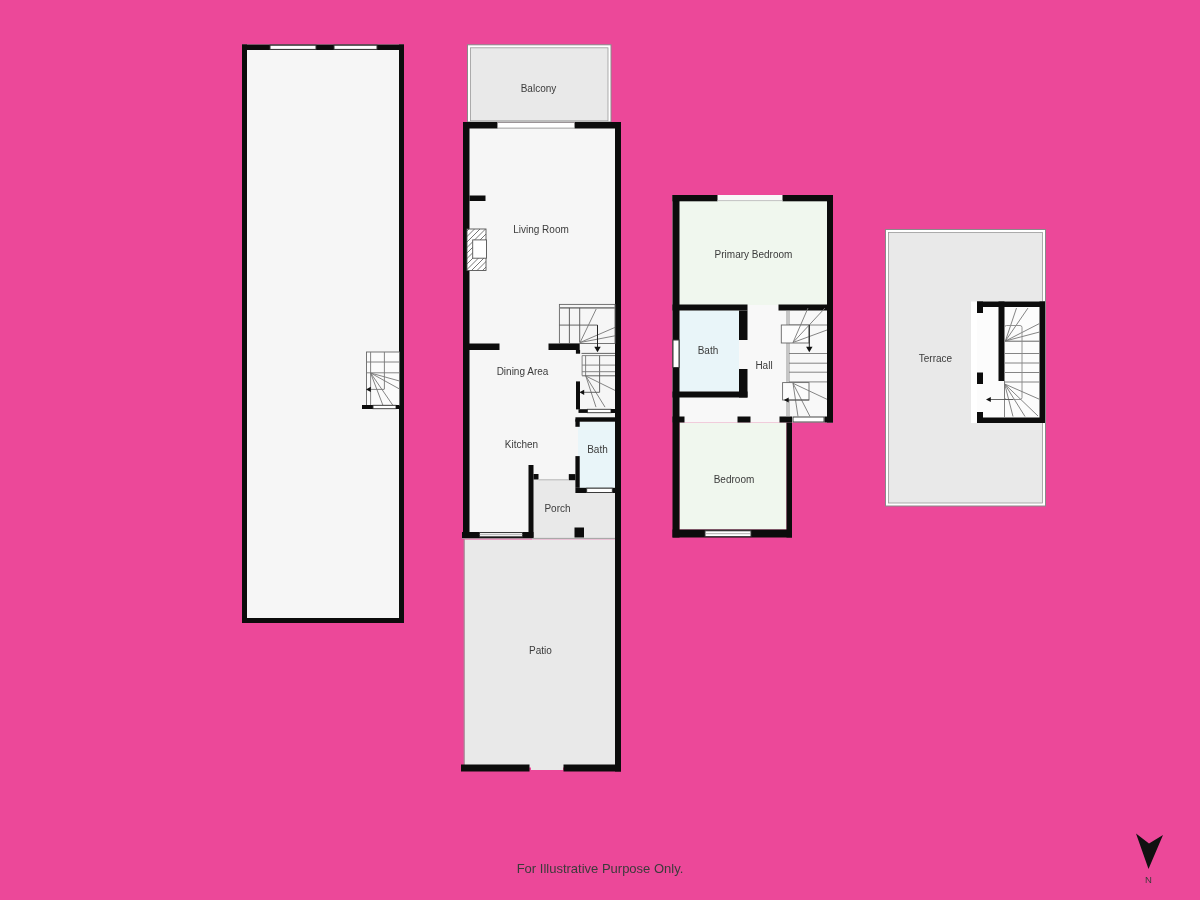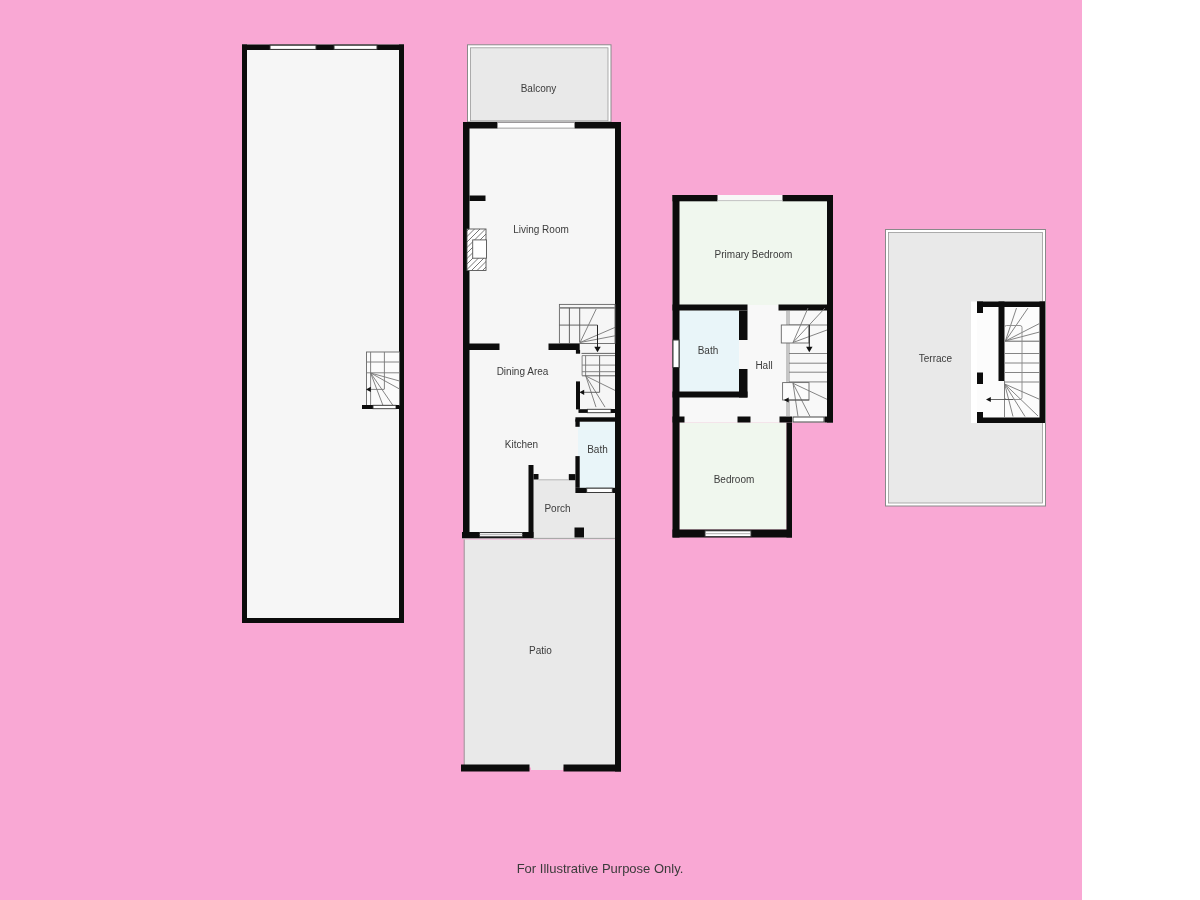--- a/index.html
+++ b/index.html
@@ -1,16 +1,16 @@
 <!DOCTYPE html>
 <html><head>
 <meta charset="utf-8">
 <style>
   html,body{margin:0;padding:0;background:#ffffff;}
-  #page{position:relative;width:1082px;height:900px;background:#f9a8d4;overflow:hidden;text-align:right;}
+  #page{position:relative;width:1200px;height:900px;background:#ec4899;overflow:hidden;text-align:right;}
   svg{position:absolute;top:0;left:0;}
   text{font-family:"Liberation Sans",sans-serif;fill:#3b3b3b;}
 </style>
 </head>
 <body>
 <div id="page">
 <svg width="1200" height="900" viewBox="0 0 1200 900">
 
 <g>
   <rect x="242" y="44.5" width="162" height="578.5" fill="#f6f6f6"></rect>

